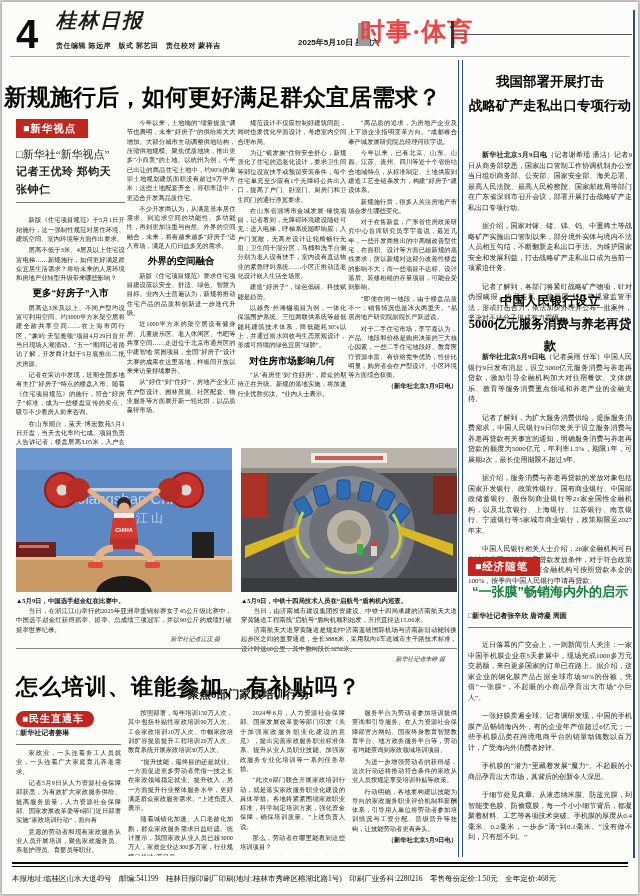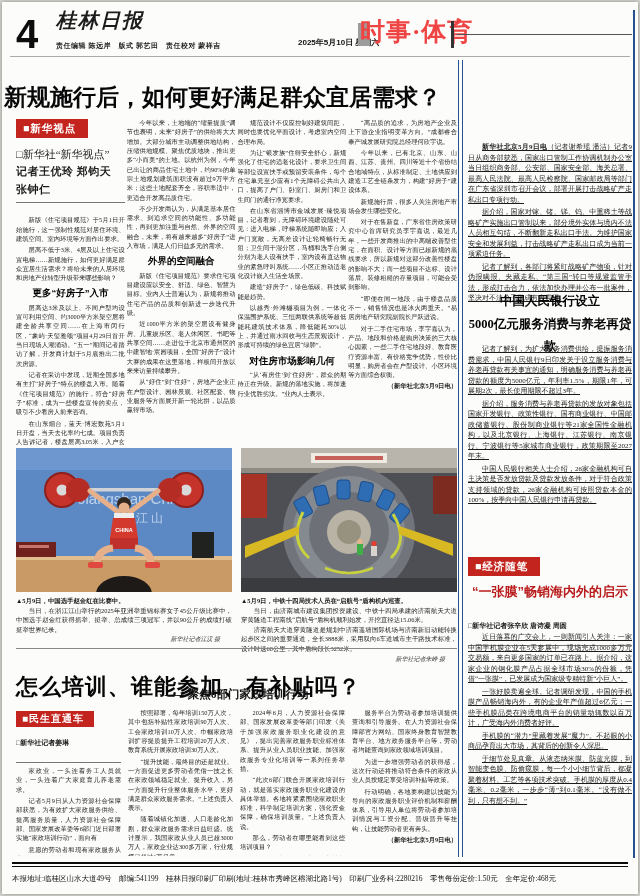--- a/index.html
+++ b/index.html
@@ -35,33 +35,33 @@
   .cap .c1{font-weight:bold;text-indent:0;}
   .cap div{text-indent:2em;}
   .credit{text-align:right;font-style:italic;font-size:6px;padding-right:12px;margin-top:1px;color:#333;}
   
   .bot-rule{position:absolute;left:14px;top:646px;width:441px;border-top:.8px solid #888;}
   .bot-headline{position:absolute;left:14px;top:654px;width:441px;text-align:left;
                 font:900 22px/1.2 "Liberation Serif",serif;letter-spacing:1px;color:#060606;}
   .bot-sub{position:absolute;left:14px;top:686px;width:441px;text-align:center;
            font:bold 11.5px/1.2 "Liberation Serif",serif;color:#111;}
   .bot-cols{position:absolute;left:14px;top:706px;width:441px;height:148px;display:flex;gap:7px;overflow:hidden;}
-  .bot-cols .redbox{font-size:10px;padding:3px 10px 3px 6px;}
-  .byline-sm{margin:11px 0 3px;padding-bottom:14px;border-bottom:.8px solid #777;font-size:7px;font-weight:bold;}
+  .bot-cols .redbox{font-size:10px;padding:3px 10px 3px 6px;border-radius:8px;}
+  .byline-sm{margin:1px 0 3px;padding-bottom:6px;border-bottom:.8px solid #777;font-size:7px;font-weight:bold;}
   .endline{text-align:right !important;text-indent:0 !important;font-weight:bold;}
   
   .vsep{position:absolute;left:456px;top:58px;height:797px;width:3px;
         border-left:1.3px solid #27508e;border-right:1.3px solid #27508e;}
   .edge{position:absolute;right:3px;top:8px;height:848px;border-left:2px solid #27508e;}
   .rzone{position:absolute;left:466px;top:60px;width:164px;height:795px;}
   .rzone .abs{position:absolute;left:0;right:0;}
   .rh{font:900 13.5px/1.75 "Liberation Serif",serif;text-align:center;color:#050505;}
   .rh2{font:900 12.5px/1.8 "Liberation Serif",serif;text-align:center;color:#050505;margin-top:12px;}
-  .rbody p{margin:0 0 2px;font-size:7px;line-height:1.5;text-align:justify;text-indent:2em;text-decoration:underline;}
-  .rh3{font:900 13px/1.3 "Liberation Sans",sans-serif;text-align:center;color:#b91c1c;}
+  .rbody p{margin:8px 0 2px;font-size:7px;line-height:1.5;text-align:justify;text-indent:2em;}
+  .rh3{font:900 13px/1.3 "Liberation Sans",sans-serif;text-align:center;color:#15803d;}
   
   .foot-rule{position:absolute;left:10px;right:10px;top:860px;height:2px;border-top:2.5px solid #0a0a0a;border-bottom:1px solid #0a0a0a;}
   .footer{position:absolute;left:10px;right:10px;top:872px;text-align:left;font-size:7.5px;color:#111;}
 </style>
 </head>
 <body>
 
 <div class="sheet">
 
   <div class="pnum">4</div>
@@ -227,41 +227,46 @@
       <p>为进一步增强劳动者的获得感，这次行动还将推动符合条件的家政从业人员按规定享受培训补贴等政策。</p>
       <p>行动明确，各地要构建以技能为导向的家政服务职业评价机制和薪酬体系，引导用人单位将劳动者参加培训情况与工资分配、晋级晋升等挂钩，让技能劳动者更有奔头。</p>
       <p class="endline">（新华社北京5月9日电）</p>
     </div>
   </div>
 
   <div class="vsep"></div>
   <div class="edge"></div>
 
   <aside class="rzone">
+    <div class="abs rh" style="top:8px">
+      <div>我国部署开展打击</div>
+      <div>战略矿产走私出口专项行动</div>
+    </div>
     <div class="abs rbody" style="top:80px">
       <p><b>新华社北京5月9日电</b><span>（记者谢希瑶 潘洁）记者9日从商务部获悉，国家出口管制工作协调机制办公室当日组织商务部、公安部、国家安全部、海关总署、最高人民法院、最高人民检察院、国家邮政局等部门在广东省深圳市召开会议，部署开展打击战略矿产走私出口专项行动。</span></p>
       <p>据介绍，国家对镓、锗、锑、钨、中重稀土等战略矿产实施出口管制以来，部分境外实体与境内不法人员相互勾结，不断翻新走私出口手法。为维护国家安全和发展利益，打击战略矿产走私出口成为当前一项紧迫任务。</p>
       <p>记者了解到，各部门将紧盯战略矿产物项，针对伪报瞒报、夹藏走私、“第三国”转口等规避监管手法，形成打击合力，依法加快办理并公布一批案件，坚决对不法分子形成有力震慑。</p>
     </div>
     <div class="abs rh2" style="top:216px">
       <div>中国人民银行设立</div>
       <div>5000亿元服务消费与养老再贷款</div>
     </div>
     <div class="abs rbody" style="top:282px">
+      <p><b>新华社北京5月9日电</b><span>（记者吴雨 任军）中国人民银行9日发布消息，设立5000亿元服务消费与养老再贷款，激励引导金融机构加大对住宿餐饮、文体娱乐、教育等服务消费重点领域和养老产业的金融支持。</span></p>
       <p>记者了解到，为扩大服务消费供给，提振服务消费需求，中国人民银行9日印发关于设立服务消费与养老再贷款有关事宜的通知，明确服务消费与养老再贷款的额度为5000亿元，年利率1.5%，期限1年，可展期2次，最长使用期限不超过3年。</p>
       <p>据介绍，服务消费与养老再贷款的发放对象包括国家开发银行、政策性银行、国有商业银行、中国邮政储蓄银行、股份制商业银行等21家全国性金融机构，以及北京银行、上海银行、江苏银行、南京银行、宁波银行等5家城市商业银行，政策期限至2027年末。</p>
       <p>中国人民银行相关人士介绍，26家金融机构可自主决策是否发放贷款及贷款发放条件，对于符合政策支持领域的贷款，26家金融机构可按照贷款本金的100%，按季向中国人民银行申请再贷款。</p>
     </div>
     <div class="abs" style="top:494px">
       <span class="redbox">■经济随笔</span>
     </div>
     <div class="abs rh3" style="top:522px">“一张膜”畅销海内外的启示</div>
     <div class="abs byline-sm" style="top:548px">□新华社记者张辛欣 唐诗凝 周圆</div>
     <div class="abs rbody" style="top:570px;bottom:0;overflow:hidden">
-      <p>近日落幕的广交会上，一则新闻引人关注：一家中国手机膜企业在5天参展中，现场完成1000多万元交易额，来自更多国家的订单已在路上。据介绍，这家企业的钢化膜产品占据全球市场30%的份额，凭借“一张膜”，已发展成为国家级专精特新“小巨人”。</p>
+      <p>近日落幕的广交会上，一则新闻引人关注：一家中国手机膜企业在5天参展中，现场完成1000多万元交易额，来自更多国家的订单已在路上。据介绍，这家企业的钢化膜产品占据全球市场30%的份额，凭借“一张膜”，不起眼的小商品孕育出大市场“小巨人”。</p>
       <p>一张好膜卖遍全球。记者调研发现，中国的手机膜产品畅销海内外，有的企业年产值超过6亿元；一些手机膜品类在跨境电商平台的销量动辄数以百万计，广受海内外消费者好评。</p>
       <p>手机膜的“潜力”里藏着发展“魔力”。不起眼的小商品孕育出大市场，其背后的创新令人深思。</p>
       <p>于细节处见真章。从液态纳米膜、防蓝光膜，到智能变色膜、防偷窥膜，每一个小小细节背后，都凝聚着材料、工艺等各项技术突破。手机膜的厚度从0.4毫米、0.2毫米，一步步“薄”到0.1毫米。“没有做不到，只有想不到。”</p>
 
     </div>
   </aside>
 
   <div class="foot-rule"></div>
   <div class="footer">本报地址:临桂区山水大道49号　邮编:541199　桂林日报印刷厂印刷(地址:桂林市秀峰区榕湖北路1号)　印刷厂业务科:2280216　零售每份定价:1.50元　全年定价:468元</div>
 

